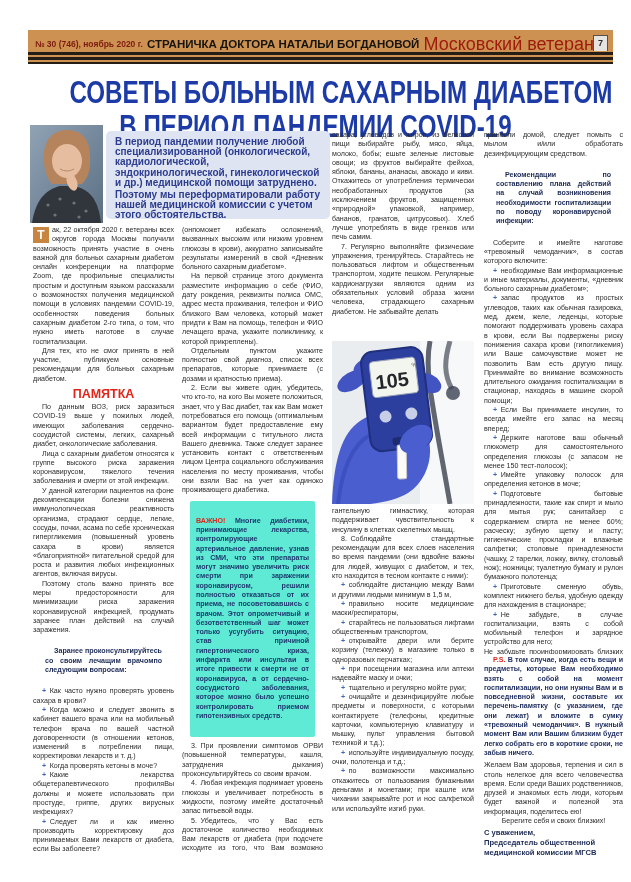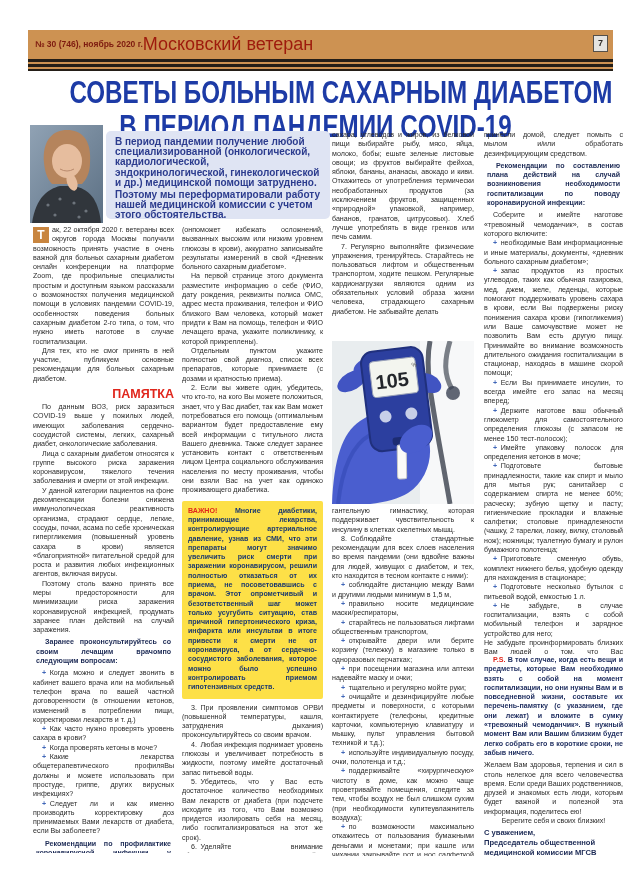--- a/index.html
+++ b/index.html
@@ -3,21 +3,21 @@
 <meta charset="utf-8">
 <style>
   html,body{margin:0;padding:0;}
   body{
     width:631px;height:882px;position:relative;overflow:hidden;
     background:#ffffff;font-family:"Liberation Sans",sans-serif;
   }
   .page{position:absolute;inset:0;}
 
   
-  .bar{position:absolute;left:28px;top:30px;width:585px;height:41px;background:#cd9252;}
+  .bar{position:absolute;left:28px;top:30px;width:585px;height:34px;background:#cd9252;}
   .bar-row{position:absolute;left:0;top:0;right:0;height:28px;display:flex;align-items:center;padding:0 7px;box-sizing:border-box;}
   .issue{font-size:8.5px;font-weight:bold;color:#7e1b10;white-space:nowrap;}
   .rubric{flex:1;text-align:center;font-size:11.5px;font-weight:bold;color:#16130f;white-space:nowrap;}
   .paper{font-size:18px;font-weight:normal;color:#9e1a0c;margin-right:12px;white-space:nowrap;}
   .pagenum{position:absolute;right:5px;top:5px;width:13px;height:15px;background:#e5e4e1;border:1px solid #55504a;
     font-size:9px;font-weight:bold;color:#2e2a26;text-align:center;line-height:15px;}
   .ribbon{position:absolute;left:0;bottom:0;width:100%;height:13px;
     background:linear-gradient(180deg,#cd9252 0 1px,#241e17 1px 4px,#cd9252 4px 6px,#241e17 6px 9px,#cd9252 9px 11px,#241e17 11px 13px);}
 
   
@@ -37,38 +37,39 @@
   #c2 {left:182px;top:226px;width:141px;height:627px;}
   #c3a{left:332px;top:131px;width:142px;height:209px;}
   #c3b{left:332px;top:507px;width:142px;height:349px;}
   #c4a{left:484px;top:131px;width:139px;height:523px;}
   #c4b{left:484px;top:656px;width:139px;height:200px;}
   .figure{position:absolute;left:332px;top:341px;width:142px;height:163px;overflow:hidden;}
 
   .para{margin:0;}
   .ind{text-indent:9px;}
   .cen{text-align:center;text-indent:0;}
-  .h-red{margin:3px 0 2px;font-size:12.5px;line-height:14px;font-weight:bold;color:#e0261c;text-align:right;text-indent:0;}
-  .h-bold{margin:3px;font-weight:bold;color:#1c2a55;}
-  .imp-box{margin:5px 0;padding:6px 6px;background:#fde047;font-weight:bold;color:#1d3a6e;text-align:justify;border-radius:2px;}
+  .h-red{margin:3px 0 2px;font-size:12.5px;line-height:14px;font-weight:bold;color:#e0261c;text-align:center;text-indent:0;}
+  .h-bold{margin:12px;font-weight:bold;color:#1c2a55;}
+  .imp-box{margin:5px 8px;padding:16px 6px;background:#5eead4;font-weight:bold;color:#1d3a6e;text-align:justify;border-radius:2px;}
   .redlab{color:#e0261c;font-weight:bold;}
   .plusmark{color:#3f66b8;font-weight:bold;}
   .ps-para{margin:0 0 3px;font-weight:bold;color:#1d2c5e;text-align:justify;text-indent:9px;}
   .sig{margin-top:2px;font-weight:bold;color:#1c2a55;text-align:left;font-size:7.6px;line-height:10px;}
   .dropcap{float:left;width:16px;height:16px;background:#c8853f;color:#fff;font-size:12px;font-weight:bold;
     text-align:center;line-height:16px;margin:1px 3px 0 0;}
 </style>
 </head>
 <body>
 
 <div class="page">
 
   <header class="bar">
     <div class="bar-row">
       <span class="issue">№ 30 (746), ноябрь 2020 г.</span>
+      <span class="rubric">СТРАНИЧКА ДОКТОРА НАТАЛЬИ БОГДАНОВОЙ</span>
       <span class="paper">Московский ветеран</span>
     </div>
     <span class="pagenum">7</span>
     <div class="ribbon"></div>
   </header>
 
   <div class="headline">
     <div class="hl">СОВЕТЫ БОЛЬНЫМ САХАРНЫМ ДИАБЕТОМ</div>
     <div class="hl">В ПЕРИОД ПАНДЕМИИ COVID-19</div>
   </div>
@@ -103,22 +104,22 @@
 
   <div class="col" id="c1">
       <p class="para"><span class="dropcap">Т</span>ак, 22 октября 2020 г. ветераны всех округов города Москвы получили возможность принять участие в очень важной для больных сахарным диабетом онлайн конференции на платформе Zoom, где профильные специалисты простым и доступным языком рассказали о возможностях получения медицинской помощи в условиях пандемии COVID-19, особенностях поведения больных сахарным диабетом 2-го типа, о том, что нужно иметь наготове в случае госпитализации.</p>
       <p class="para ind">Для тех, кто не смог принять в ней участие, публикуем основные рекомендации для больных сахарным диабетом.</p>
       <p class="h-red">ПАМЯТКА</p>
       <p class="para ind">По данным ВОЗ, риск заразиться COVID-19 выше у пожилых людей, имеющих заболевания сердечно-сосудистой системы, легких, сахарный диабет, онкологические заболевания.</p>
       <p class="para ind">Лица с сахарным диабетом относятся к группе высокого риска заражения коронавирусом, тяжелого течения заболевания и смерти от этой инфекции.</p>
       <p class="para ind">У данной категории пациентов на фоне декомпенсации болезни снижена иммунологическая реактивность организма, страдают сердце, легкие, сосуды, почки, асама по себе хроническая гипергликемия (повышенный уровень сахара в крови) является «благоприятной» питательной средой для роста и развития любых инфекционных агентов, включая вирусы.</p>
       <p class="para ind">Поэтому столь важно принять все меры предосторожности для минимизации риска заражения коронавирусной инфекцией, продумать заранее план действий на случай заражения.</p>
       <p class="h-bold ind">Заранее проконсультируйтесь со своим лечащим врачомпо следующим вопросам:</p>
+      <p class="para ind"><span class="plusmark">+</span> Как часто нужно проверять уровень сахара в крови?</p>
       <p class="para ind"><span class="plusmark">+</span> Когда можно и следует звонить в кабинет вашего врача или на мобильный телефон врача по вашей частной договоренности (в отношении кетонов, изменений в потреблении пищи, корректировки лекарств и т. д.)</p>
-      <p class="para ind"><span class="plusmark">+</span> Как часто нужно проверять уровень сахара в крови?</p>
       <p class="para ind"><span class="plusmark">+</span> Когда проверять кетоны в моче?</p>
       <p class="para ind"><span class="plusmark">+</span> Какие лекарства общетерапевтического профиляВы должны и можете использовать при простуде, гриппе, других вирусных инфекциях?</p>
       <p class="para ind"><span class="plusmark">+</span> Следует ли и как именно производить корректировку доз принимаемых Вами лекарств от диабета, если Вы заболеете?</p>
       <p class="h-bold ind">Рекомендации по профилактике коронавирусной инфекции у больных с сахарным диабетом:</p>
     </div>
   <div class="col" id="c2">
       <p class="para">(онпоможет избежать осложнений, вызванных высоким или низким уровнем глюкозы в крови), аккуратно записывайте результаты измерений в свой «Дневник больного сахарным диабетом».</p>
       <p class="para ind">На первой странице этого документа разместите информацию о себе (ФИО, дату рождения, реквизиты полиса ОМС, адрес места проживания, телефон и ФИО близкого Вам человека, который может придти к Вам на помощь, телефон и ФИО лечащего врача, укажите поликлинику, к которой прикреплены).</p>
       <p class="para ind">Отдельным пунктом укажите полностью свой диагноз, список всех препаратов, которые принимаете (с дозами и кратностью приема).</p>
       <p class="para ind">2. Если вы живете один, убедитесь, что кто-то, на кого Вы можете положиться, знает, что у Вас диабет, так как Вам может потребоваться его помощь (оптимальным вариантом будет предоставление ему всей информации с титульного листа Вашего дневника. Также следует заранее установить контакт с ответственным лицом Центра социального обслуживания населения по месту проживания, чтобы они взяли Вас на учет как одиноко проживающего диабетика.</p>
@@ -163,35 +164,33 @@
       <p class="para">гантельную гимнастику, которая поддерживает чувствительность к инсулину в клетках скелетных мышц.</p>
       <p class="para ind">8. Соблюдайте стандартные рекомендации для всех слоев населения во время пандемии (они вдвойне важны для людей, живущих с диабетом, и тех, кто находится в тесном контакте с ними):</p>
       <p class="para ind"><span class="plusmark">+</span> соблюдайте дистанцию между Вами и другими людьми минимум в 1,5 м,</p>
       <p class="para ind"><span class="plusmark">+</span> правильно носите медицинские маски/респираторы,</p>
       <p class="para ind"><span class="plusmark">+</span> старайтесь не пользоваться лифтами общественным транспортом,</p>
       <p class="para ind"><span class="plusmark">+</span> открывайте двери или берите корзину (тележку) в магазине только в одноразовых перчатках;</p>
       <p class="para ind"><span class="plusmark">+</span> при посещении магазина или аптеки надевайте маску и очки;</p>
       <p class="para ind"><span class="plusmark">+</span> тщательно и регулярно мойте руки;</p>
       <p class="para ind"><span class="plusmark">+</span> очищайте и дезинфицируйте любые предметы и поверхности, с которыми контактируете (телефоны, кредитные карточки, компьютерную клавиатуру и мышку, пульт управления бытовой техникой и т.д.);</p>
       <p class="para ind"><span class="plusmark">+</span> используйте индивидуальную посуду, очки, полотенца и т.д.;</p>
-      <p class="para ind"><span class="plusmark">+</span> поддерживайте «хирургическую» чистоту в доме, как можно чаще проветривайте помещения, следите за тем, чтобы воздух не был слишком сухим (при необходимости купитеувлажнитель воздуха);</p>
       <p class="para ind"><span class="plusmark">+</span> по возможности максимально откажитесь от пользования бумажными деньгами и монетами; при кашле или чихании закрывайте рот и нос салфеткой или используйте изгиб руки.</p>
     </div>
   <div class="col" id="c4a">
       <p class="para">принесли домой, следует помыть с мылом и/или обработать дезинфицирующим средством.</p>
       <p class="h-bold ind">Рекомендации по составлению плана действий на случай возникновения необходимости госпитализации по поводу коронавирусной инфекции:</p>
       <p class="para ind">Соберите и имейте наготове «тревожный чемоданчик», в состав которого включите:</p>
       <p class="para ind"><span class="plusmark">+</span> необходимые Вам информационные и иные материалы, документы, «дневник больного сахарным диабетом»;</p>
       <p class="para ind"><span class="plusmark">+</span> запас продуктов из простых углеводов, таких как обычная газировка, мед, джем, желе, леденцы, которые помогают поддерживать уровень сахара в крови, если Вы подвержены риску понижения сахара крови (гипогликемия) или Ваше самочувствие может не позволить Вам есть другую пищу. Принимайте во внимание возможность длительного ожидания госпитализации в стационар, находясь в машине скорой помощи;</p>
       <p class="para ind"><span class="plusmark">+</span> Если Вы принимаете инсулин, то всегда имейте его запас на месяц вперед;</p>
       <p class="para ind"><span class="plusmark">+</span> Держите наготове ваш обычный глюкометр для самостоятельного определения глюкозы (с запасом не менее 150 тест-полосок);</p>
       <p class="para ind"><span class="plusmark">+</span> Имейте упаковку полосок для определения кетонов в моче;</p>
       <p class="para ind"><span class="plusmark">+</span> Подготовьте бытовые принадлежности, такие как спирт и мыло для мытья рук; санитайзер с содержанием спирта не менее 60%; расческу; зубную щетку и пасту; гигиенические прокладки и влажные салфетки; столовые принадлежности (чашку, 2 тарелки, ложку, вилку, столовый нож); ножницы; туалетную бумагу и рулон бумажного полотенца;</p>
       <p class="para ind"><span class="plusmark">+</span> Приготовьте сменную обувь, комплект нижнего белья, удобную одежду для нахождения в стационаре;</p>
-      <p class="para ind"><span class="plusmark">+</span> Подготовьте несколько бутылок с питьевой водой, емкостью 1 л.</p>
       <p class="para ind"><span class="plusmark">+</span> Не забудьте, в случае госпитализации, взять с собой мобильный телефон и зарядное устройство для него;</p>
       <p class="para">Не забудьте проинформировать близких Вам людей о том, что Вас госпитализируют.</p>
     </div>
   <div class="col" id="c4b">
       <p class="ps-para"><span class="redlab">P.S. </span>В том случае, когда есть вещи и предметы, которые Вам необходимо взять с собой на момент госпитализации, но они нужны Вам и в повседневной жизни, составьте их перечень-памятку (с указанием, где они лежат) и вложите в сумку «тревожный чемоданчик». В нужный момент Вам или Вашим близким будет легко собрать его в короткие сроки, не забыв ничего.</p>
       <p class="para">Желаем Вам здоровья, терпения и сил в столь нелегкое для всего человечества время. Если среди Ваших родственников, друзей и знакомых есть люди, которым будет важной и полезной эта информация, поделитесь ею!</p>
       <p class="para cen">Берегите себя и своих близких!</p>
       <div class="sig">
         <div>С уважением,</div>
         <div>Председатель общественной</div>

